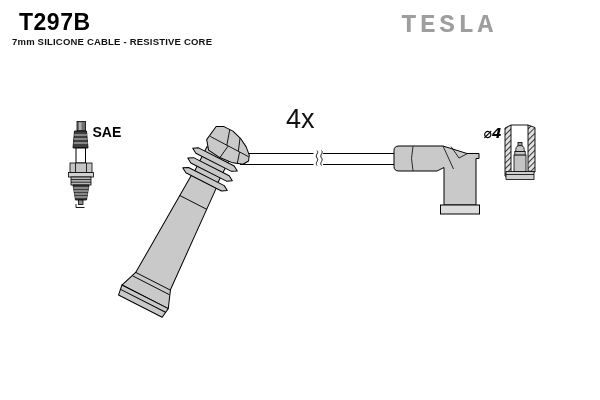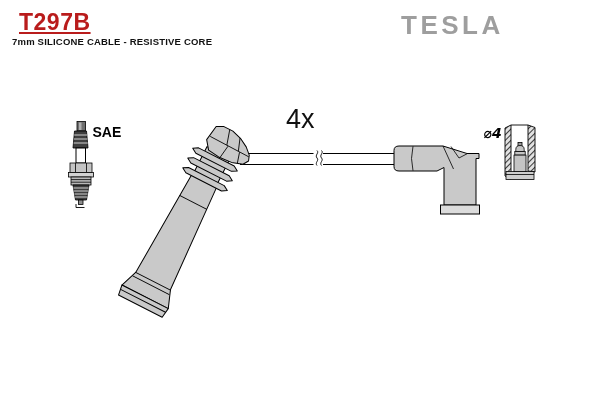--- a/index.html
+++ b/index.html
@@ -2,29 +2,29 @@
 <html style="--boot-fill: #c9c9c9; --collar-fill: #dcdcdc; --outline: #000000; --brand-gray: #9e9e9e; --hatch-bg: #e3e3e3; --plug-dark: #3f3f3f;"><head>
 <meta charset="utf-8">
 <style>
   html,body { margin:0; padding:0; background:#fff; }
   .page {
     position:relative; width:600px; height:400px; background:#fff;
     overflow:hidden; font-family:"Liberation Sans", sans-serif;
   }
   .part-number {
     position:absolute; left:19px; top:9px;
-    font-size:23px; font-weight:700; color:#b91c1c; letter-spacing:0.5px;text-decoration:underline;
+    font-size:23px; font-weight:700; color:#000000; letter-spacing:0.5px;
   }
   .subtitle {
     position:absolute; left:12px; top:36px;
     font-size:9.5px; font-weight:700; color:#111; letter-spacing:0.2px;
   }
   .brand {
     position:absolute; left:401px; top:10px;
-    font-family:Liberation Sans, sans-serif;
+    font-family:Liberation Mono, monospace;
     font-size:26px; font-weight:700; letter-spacing:3.5px;
     color:var(--brand-gray,#9e9e9e);
   }
   svg.diagram { position:absolute; left:0; top:0; }
   .shape   { fill:var(--boot-fill,#c9c9c9); stroke:var(--outline,#000); stroke-width:1; stroke-linejoin:round; }
   .collar  { fill:var(--collar-fill,#dcdcdc); stroke:var(--outline,#000); stroke-width:1; }
   .ln      { fill:none; stroke:var(--outline,#000); stroke-width:0.9; }
   .thin    { fill:none; stroke:var(--outline,#000); stroke-width:0.8; }
   .whitef  { fill:#ffffff; stroke:var(--outline,#000); stroke-width:1; }
   .erase   { fill:#ffffff; stroke:none; }

